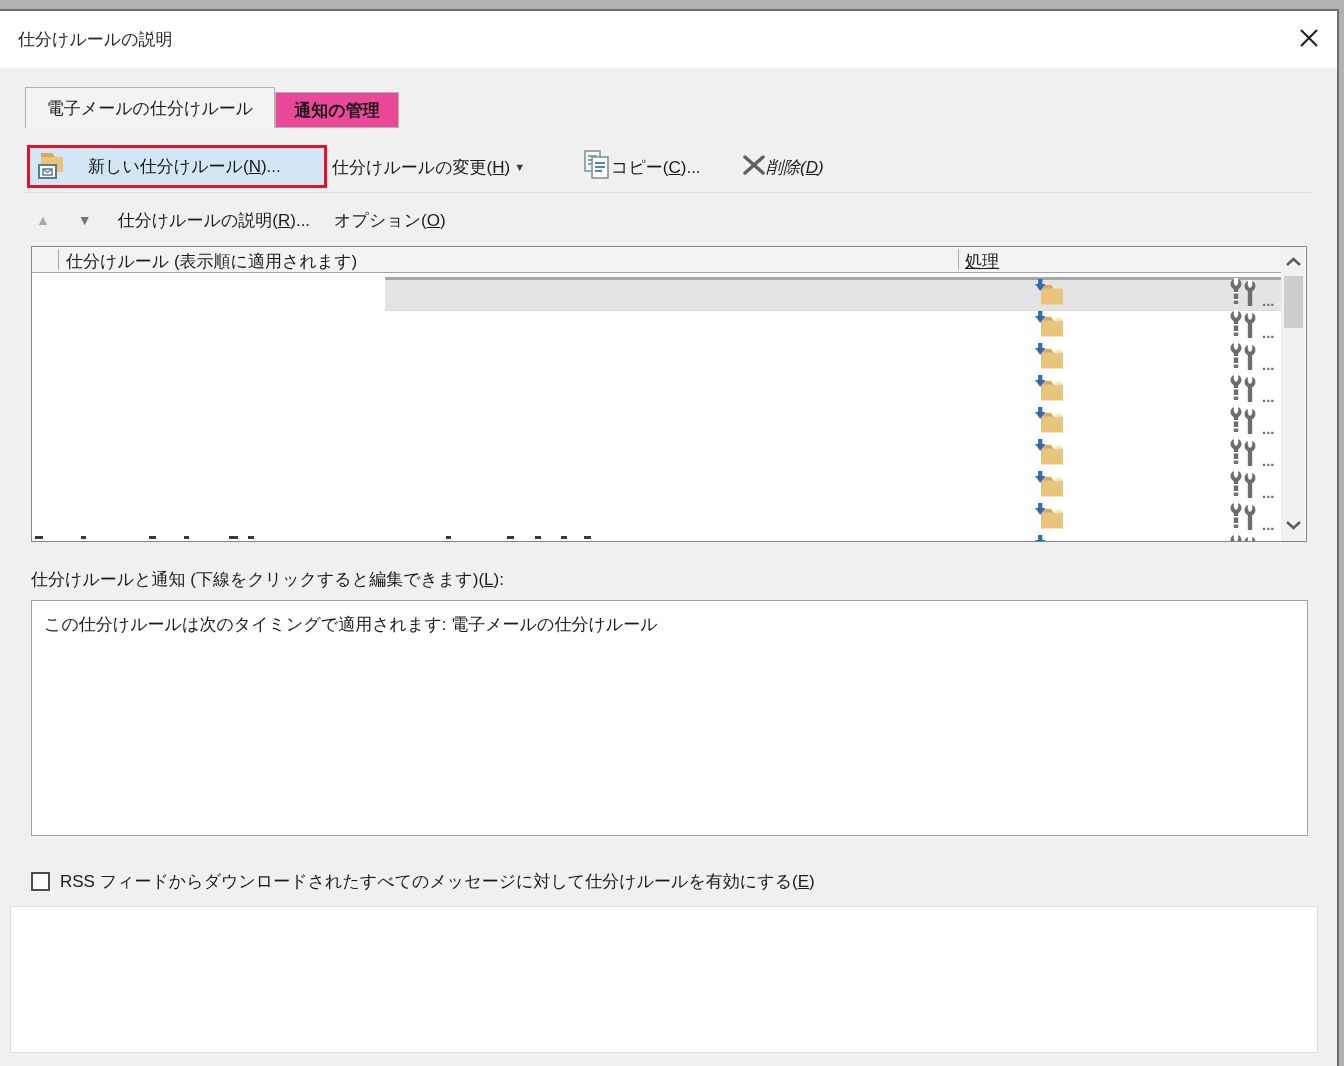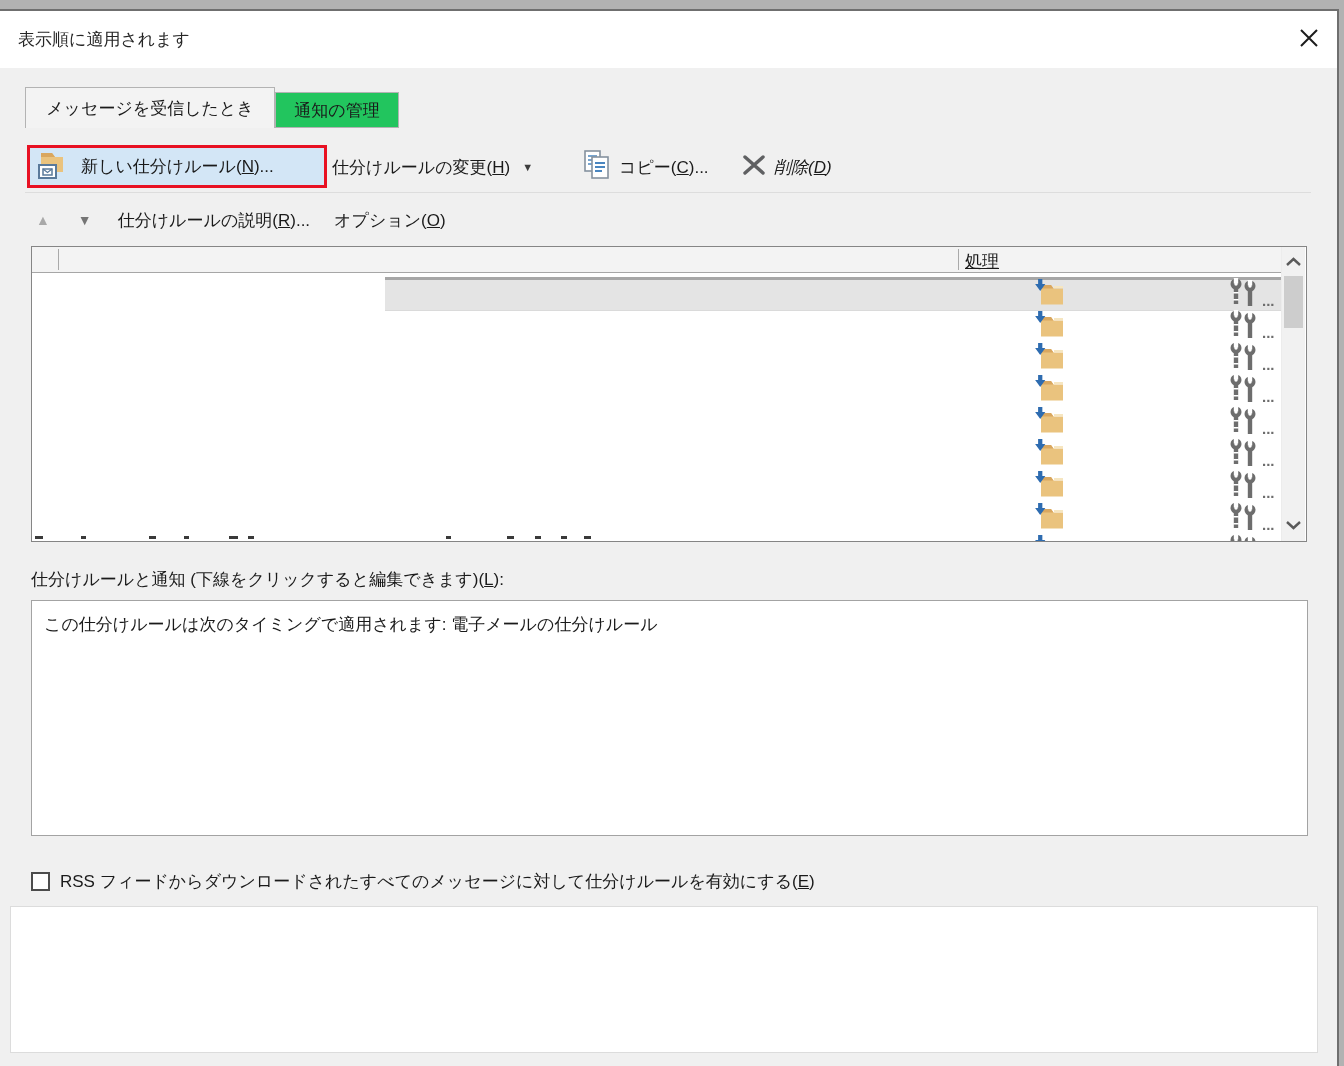--- a/index.html
+++ b/index.html
@@ -13,27 +13,27 @@
   .window{position:absolute;left:0;top:9px;width:1339px;height:1057px;box-sizing:border-box;
     background:#f0f0f0;border:2px solid #6f6f6f;border-left:none;border-bottom:none;}
   .titlebar{position:absolute;left:0;top:11px;width:1337px;height:57px;background:#ffffff;}
   .title{position:absolute;left:18px;top:28px;font-size:17px;color:#262626;}
   .close-btn{position:absolute;left:1292px;top:24px;width:34px;height:32px;
     display:flex;align-items:center;justify-content:center;cursor:pointer;}
   
   .tab{position:absolute;box-sizing:border-box;border:1px solid #b3b3b3;background:#f1f1f1;
     font-size:17px;display:flex;align-items:center;justify-content:center;white-space:nowrap;}
   .tab-active{left:25px;top:87px;width:250px;height:41px;border-bottom:none;background:#f3f3f3;z-index:2;}
-  .tab-inactive{left:275px;top:92px;width:124px;height:36px;background:#22c55e;}
+  .tab-inactive{left:275px;top:92px;width:124px;height:36px;background:#ec4899;font-weight:bold;}
   
   .red-box{position:absolute;left:27px;top:145px;width:300px;height:43px;box-sizing:border-box;
     border:3px solid var(--annotation_red,#e81123);background:var(--button_hover_blue,#d3e6f6);
     display:flex;align-items:center;z-index:3;}
-  .newrule-btn{display:flex;align-items:center;gap:13px;padding-left:6px;font-size:17px;width:100%;height:100%;cursor:pointer;text-align:right;}
-  .tb-item{position:absolute;display:flex;align-items:center;gap:8px;font-size:17px;height:36px;cursor:pointer;}
+  .newrule-btn{display:flex;align-items:center;gap:20px;padding-left:6px;font-size:17px;width:100%;height:100%;cursor:pointer;text-align:right;}
+  .tb-item{position:absolute;display:flex;align-items:center;gap:0;font-size:17px;height:36px;cursor:pointer;}
   .change-btn{left:332px;top:149px;}
   .copy-btn{left:584px;top:149px;}
   .delete-btn{left:742px;top:149px;font-style:italic;}
   .dd-arrow{font-size:11px;color:#3d3d3d;margin-left:4px;}
   .toolbar-sep{position:absolute;left:25px;top:192px;width:1286px;height:1px;background:#dddddd;}
   
   .run-row{position:absolute;left:36px;top:204px;height:32px;display:flex;align-items:center;font-size:17px;}
   .updown{font-size:14px;line-height:1;cursor:pointer;}
   .up-arrow{color:#a8a8a8;margin-right:28px;}
   .down-arrow{color:#757575;margin-right:26px;}
@@ -79,31 +79,31 @@
   
   .ak{text-decoration:underline;}
   .nowrap{white-space:nowrap;}
 </style>
 </head>
 <body>
 
 <div class="window"></div>
 
 <div class="titlebar"></div>
-<div class="title">表示順に適用されます</div>
+<div class="title">仕分けルールの説明</div>
 <div class="close-btn">
   <span>
     <svg width="22" height="22" viewBox="0 0 22 22">
         <path d="M3 3 L19 19 M19 3 L3 19" stroke="#1c1c1c" stroke-width="2" fill="none"></path>
       </svg>
   </span>
 </div>
 
 <div class="tab tab-active">
-  <span>メッセージを受信したとき</span>
+  <span>電子メールの仕分けルール</span>
 </div>
 <div class="tab tab-inactive">
   <span>通知の管理</span>
 </div>
 
 <div class="red-box">
   <div class="newrule-btn">
     <span>
       <svg width="32" height="32" viewBox="0 0 32 32">
         <path d="M5 5 h11 l3 4 h8 v15 h-22 z" fill="#eac37e"></path>
@@ -149,20 +149,21 @@
   <span class="updown up-arrow">▲</span>
   <span class="updown down-arrow">▼</span>
   <span class="run-label nowrap"><span>仕分けルールの説明(</span><span class="ak">R</span><span>)...</span></span>
   <span class="options-label nowrap"><span>オプション(</span><span class="ak">O</span><span>)</span></span>
 </div>
 
 <div class="rules-box"></div>
 <div class="list-header">
   <span class="hsep hsep1"></span>
   <span class="hsep hsep2"></span>
+  <span class="h-rule">仕分けルール (表示順に適用されます)</span>
   <span class="h-action">処理</span>
 </div>
 
 <div class="rows-area">
   <div class="text-fragments">
     <i style="left:3px;width:8px"></i>
       <i style="left:49px;width:5px"></i>
       <i style="left:117px;width:7px"></i>
     <i style="left:152px;width:5px"></i>
       <i style="left:197px;width:9px"></i>

